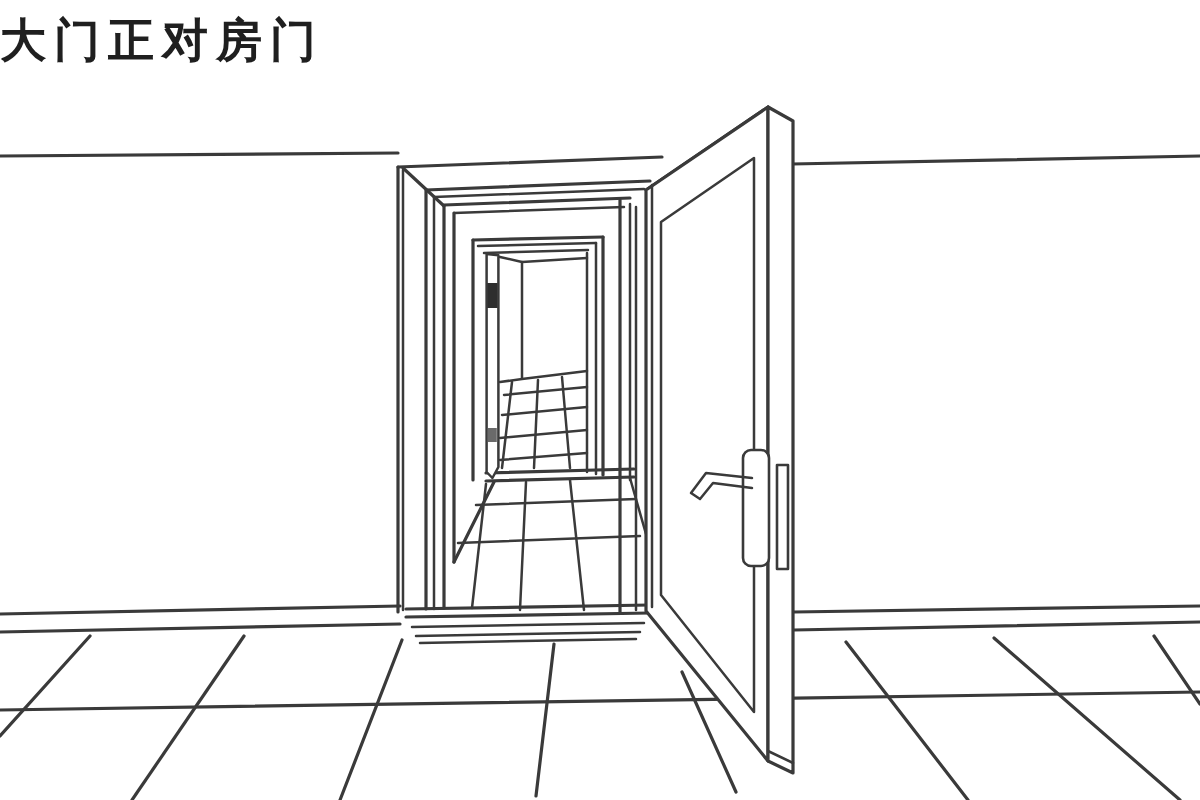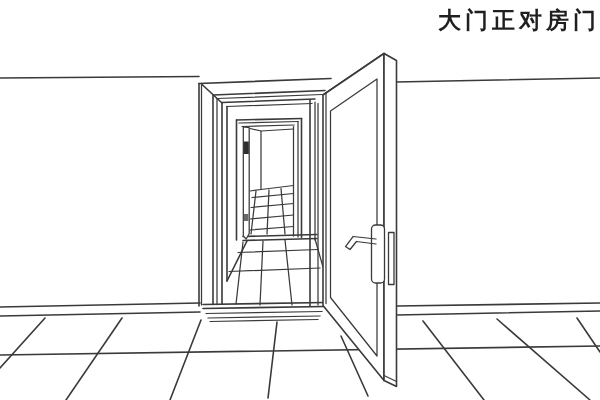--- a/index.html
+++ b/index.html
@@ -1,21 +1,21 @@
 <!DOCTYPE html>
 <html style="--background: #ffffff; --line: #3a3a3a; --text: #1f1f1f; --handle_dark: #2e2e2e;"><head>
 <meta charset="utf-8">
 <style>
   :root{
     --background:#ffffff; --line:#3a3a3a; --text:#1f1f1f; --handle_dark:#2e2e2e;
   }
   html,body{margin:0;padding:0;}
   body{width:600px;height:400px;position:relative;background:var(--background);overflow:hidden;}
   .title{
-    position:absolute;top:5px;left:0;right:0;text-align:right;
+    position:absolute;top:5px;left:0;right:0;text-align:left;
     font-family:"DejaVu Sans","Liberation Sans",sans-serif;
     font-weight:bold;font-size:23px;letter-spacing:4px;color:var(--text);
   }
   svg{position:absolute;top:0;left:0;}
   .s{fill:none;stroke:var(--line);stroke-width:1.6;stroke-linecap:round;stroke-linejoin:round;}
   .f{fill:none;stroke:var(--line);stroke-width:1.25;stroke-linecap:round;stroke-linejoin:round;}
   .w{fill:var(--background);stroke:var(--line);stroke-width:1.6;stroke-linejoin:round;}
   .d{fill:var(--handle_dark);stroke:none;}
   .d2{fill:#6a6a6a;stroke:none;}
 </style>

